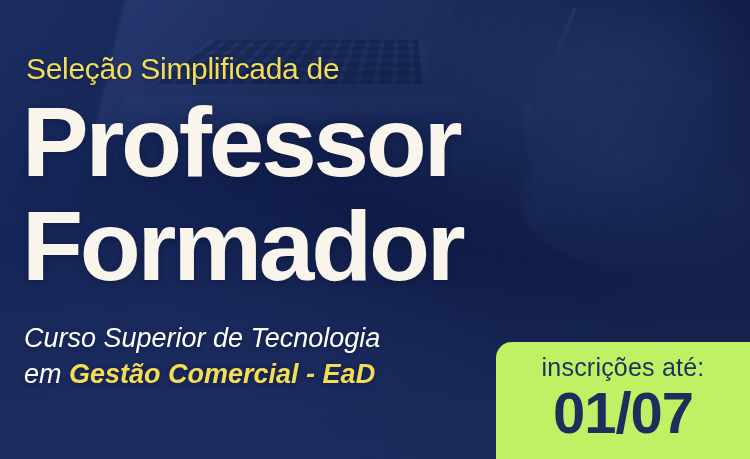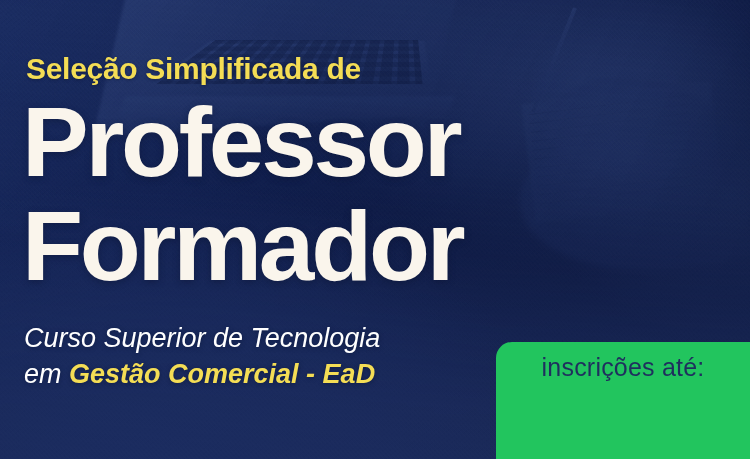--- a/index.html
+++ b/index.html
@@ -201,21 +201,21 @@
   .content {
     position: absolute;
     inset: 0;
   }
 
   .eyebrow {
     position: absolute;
     left: 26px;
     top: 54px;
     font-size: 30px;
-    font-weight: bold;
+    font-weight: normal;
     letter-spacing: -0.3px;
     color: #f4dd55;
     line-height: 1;
     white-space: nowrap;
     text-shadow: 0 1px 3px rgba(10,20,48,0.45);
   }
 
   .title-line {
     position: absolute;
     left: 22px;
@@ -248,21 +248,21 @@
     font-weight: bold;
   }
 
   
   .badge {
     position: absolute;
     left: 496px;
     top: 342px;
     width: 254px;
     height: 117px;
-    background: #22c55e;
+    background: #bef264;
     border-radius: 16px 0 0 0;
     box-sizing: border-box;
     padding-top: 13px;
     text-align: center;
     overflow: hidden;
   }
   .badge-label {
     font-size: 25px;
     color: #1f2f5e;
     line-height: 1;
@@ -314,16 +314,17 @@
 
     <div class="subtitle">
       <span>Curso Superior de Tecnologia</span>
       <span class="line2">
         <span>em </span><span class="hl">Gestão Comercial - EaD</span>
       </span>
     </div>
 
     <div class="badge">
       <div class="badge-label">inscrições até:</div>
+      <div class="badge-date">01/07</div>
     </div>
 
   </div>
 </div>
 
 </body></html>

